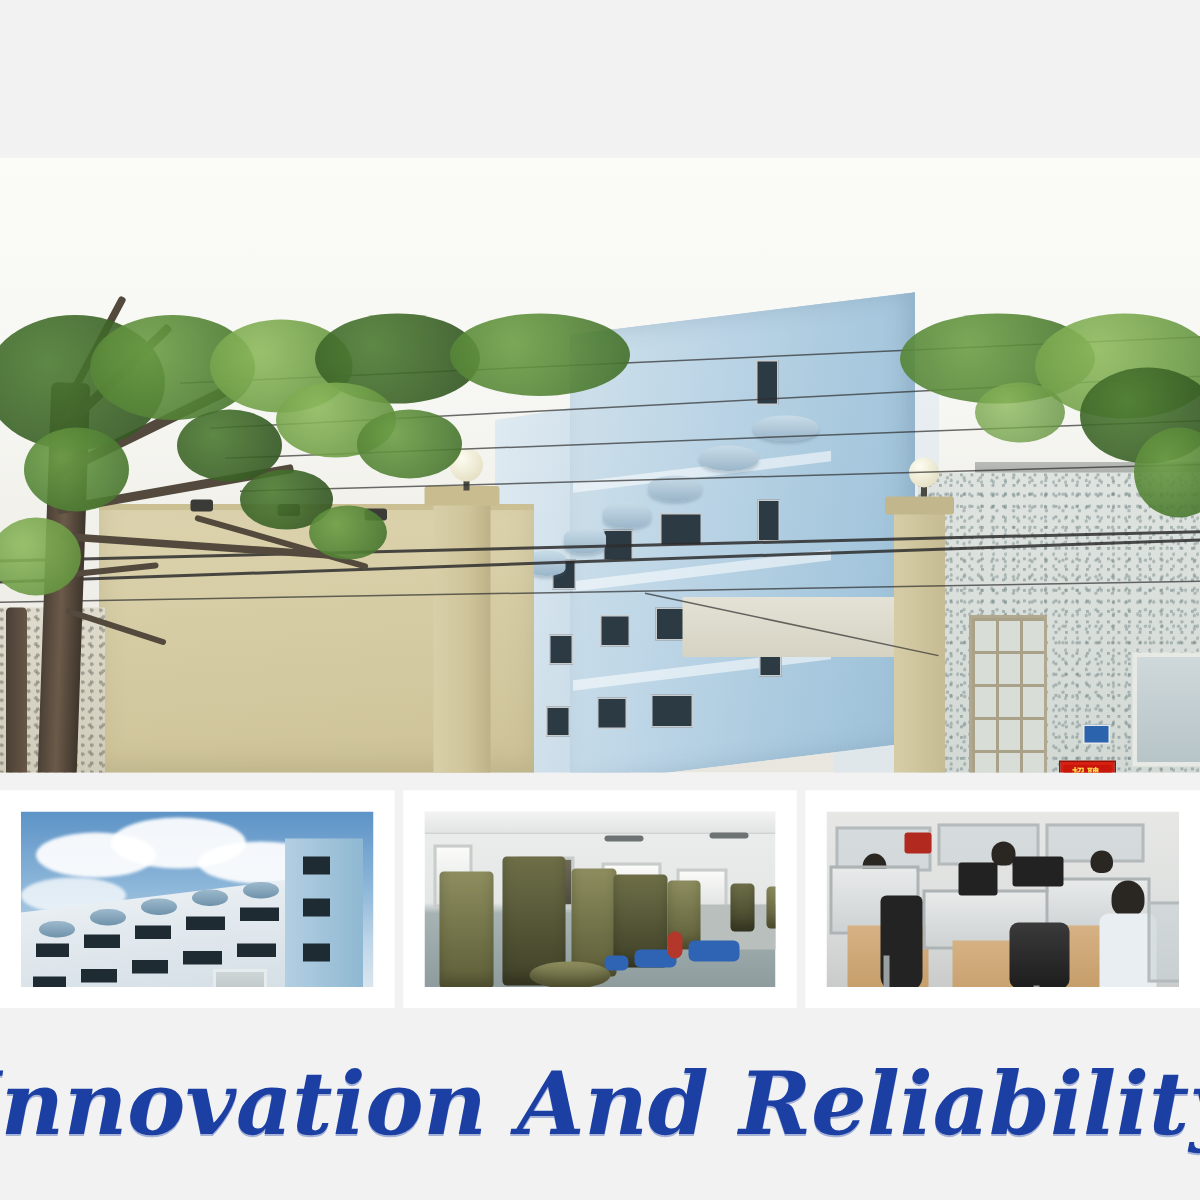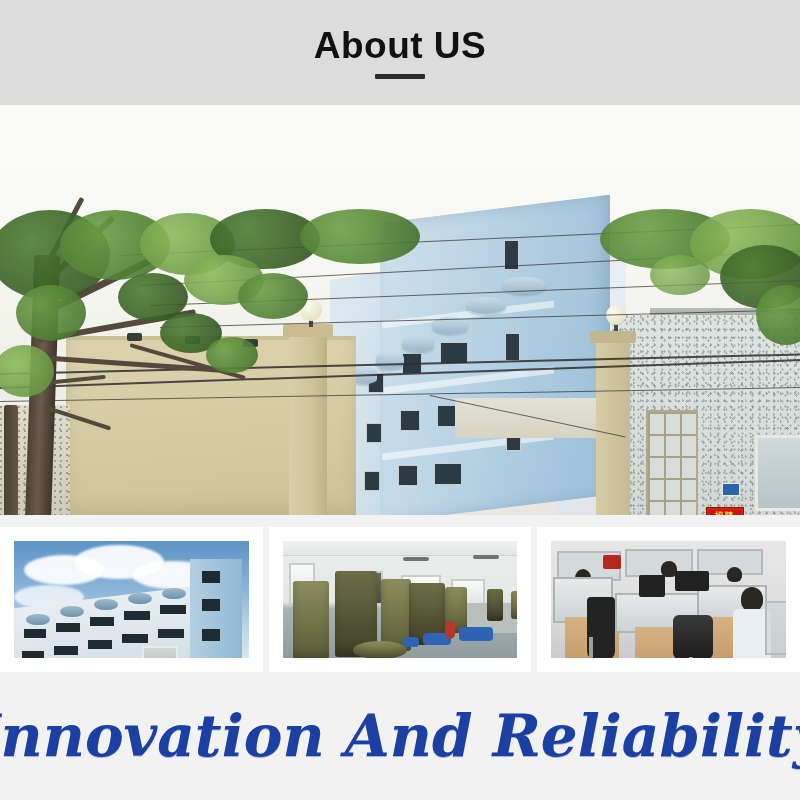--- a/index.html
+++ b/index.html
@@ -286,24 +286,20 @@
     font-size:58px;color:#1c3fa4;letter-spacing:0px;
     white-space:nowrap;
     text-shadow:0 1px 0 rgba(28,63,164,.35);
   }
 </style>
 </head>
 <body>
 
 <div class="page">
 
-  <div class="header">
-    <div class="header-title">About US</div>
-    <div class="title-underline"></div>
-  </div>
 
   <div class="hero">
     <div class="hero-sky"></div>
 
     <div class="palm" style="left:352px;top:330px;width:30px;height:46px;"></div>
     <div class="palm" style="left:366px;top:344px;width:24px;height:40px;"></div>
     <div class="palm" style="left:268px;top:358px;width:26px;height:34px;opacity:.6;"></div>
 
     <div class="bld-far"></div>
 

